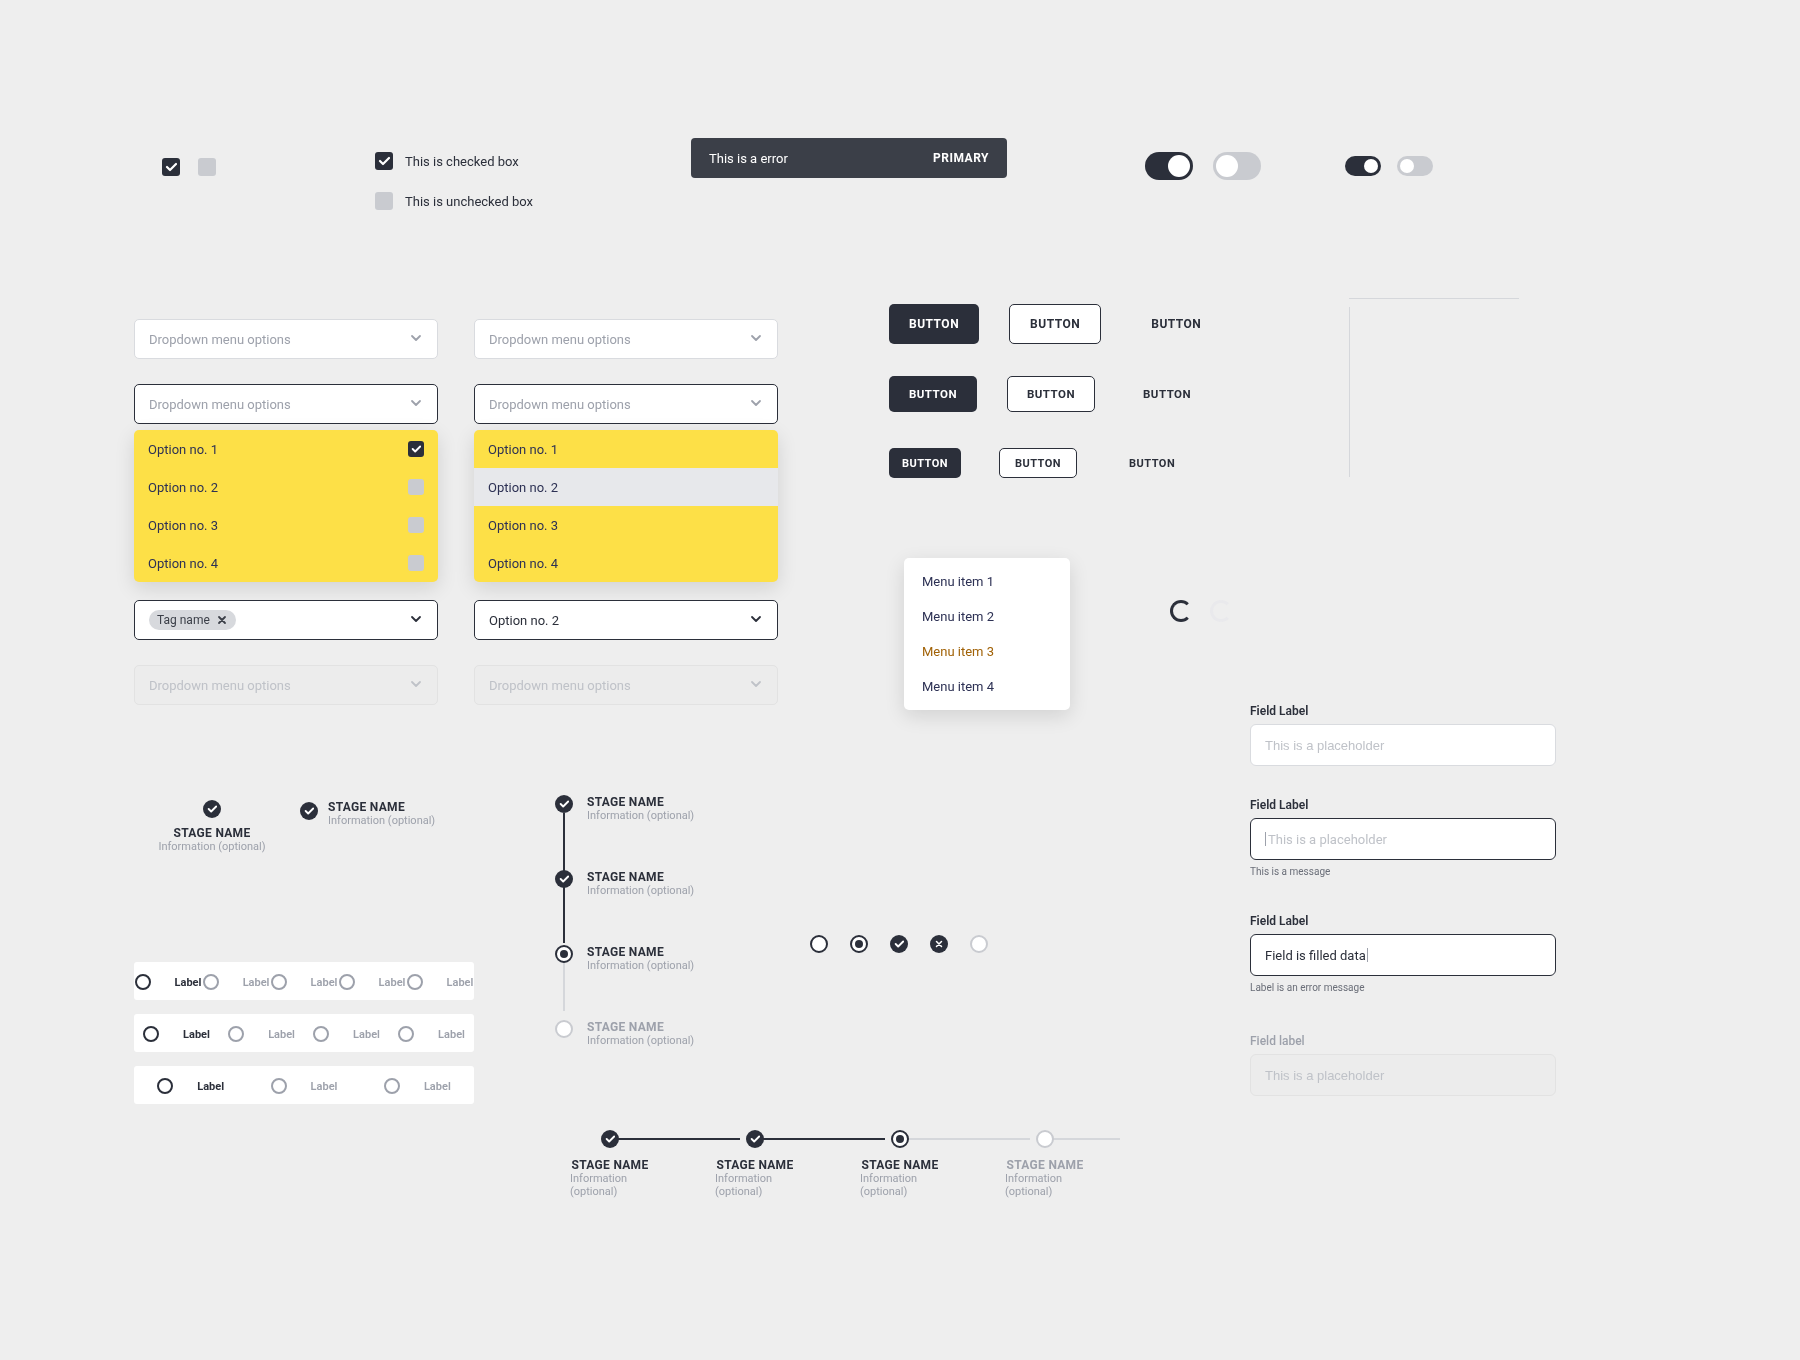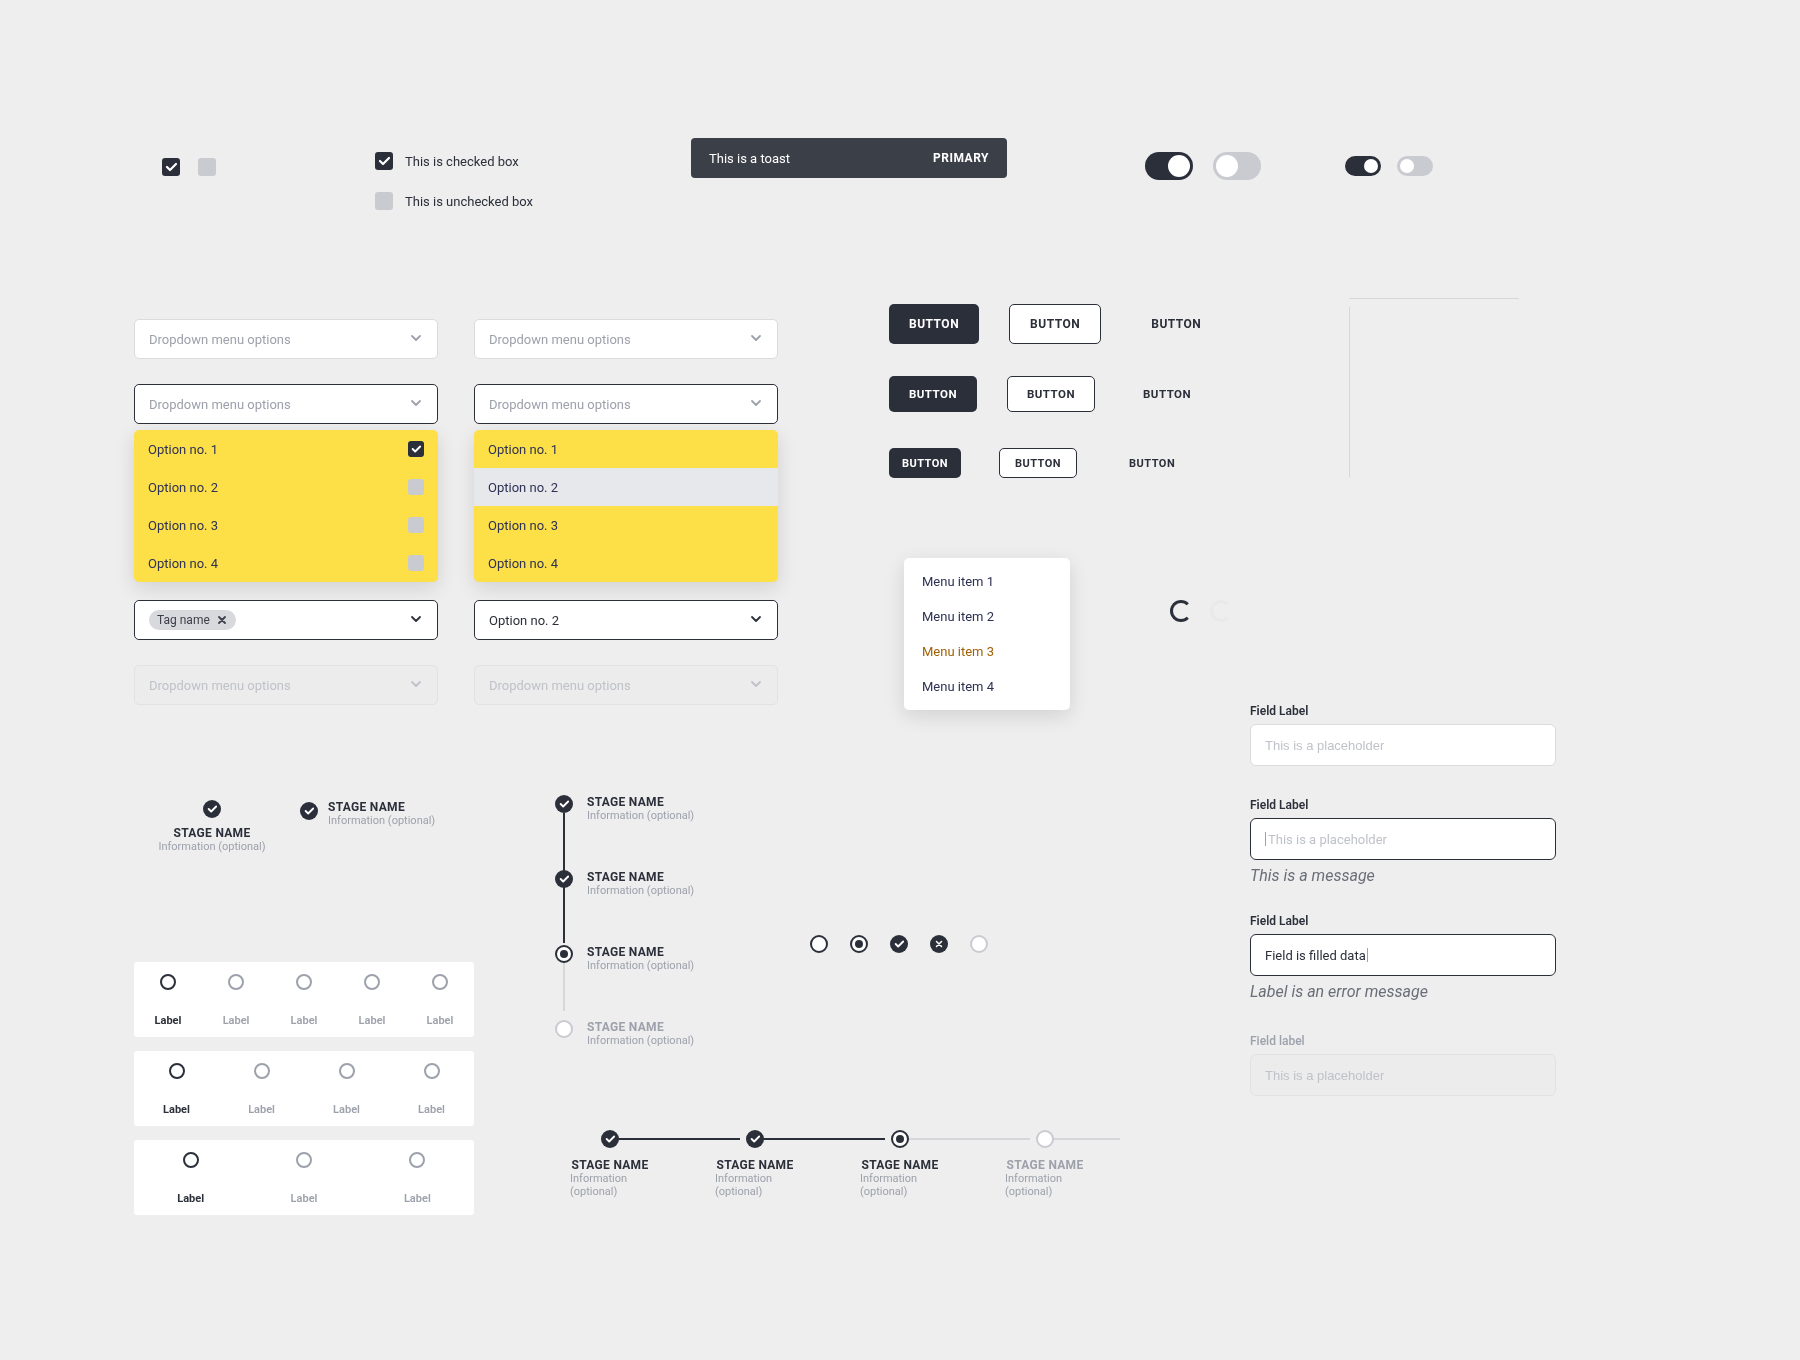--- a/index.html
+++ b/index.html
@@ -105,37 +105,37 @@
   .mk.ring { border:2px solid #2b2f3a; background:#fff;}
   .mk.ring-light { border:2px solid #c9cbd0; background:#fff;}
   .mk svg{width:10px;height:10px;}
   .mk .dot{width:8px;height:8px;border-radius:50%;background:#2b2f3a;}
 
   .stage-label { font-size:12px; font-weight:700; letter-spacing:0.3px; }
   .stage-info { font-size:11px; color:#9da1ab; }
 
   
   .radio-card { background:#fff; border-radius:3px; padding:12px 0 10px; display:flex; justify-content:space-around;}
-  .radio-col { display:flex; flex-direction:column; align-items:center; gap:24px;justify-content:space-between;}
+  .radio-col { display:flex; flex-direction:row; align-items:center; gap:24px;justify-content:space-between;}
   .radio { width:16px;height:16px;border:2px solid #2b2f3a;border-radius:50%;}
   .radio.light{border-color:#9da1ab;}
   .radio-label { font-size:11px; font-weight:700;}
   .radio-label.light{color:#9da1ab;font-weight:600;}
 
   
   .field-label { font-size:12px; font-weight:600; margin-bottom:6px; display:block;}
   .field-label.disabled{ color:#9da1ab; font-weight:500;}
   .text-input {
     width:100%; height:42px; background:#fff; border:1px solid #d9dbdf; border-radius:6px;
     padding:0 14px; font-size:13px; color:#2b2f3a;
   }
   .text-input::placeholder{color:#bfc2c8;}
   .text-input.focus{border-color:#2b2f3a;}
   .text-input.disabled{background:#ececec;border-color:#e2e2e2;color:#bfc2c8;}
-  .helper{font-size:16px;color:#6a6e78;margin-top:6px;font-style:italic;}
+  .helper{font-size:10px;color:#6a6e78;margin-top:6px;}
   .icaret{border-right:1px solid #9da1ab; display:inline-block; height:14px; vertical-align:middle;}
 
   
   .hstep-line{position:absolute;height:2px;}
   .hstep-node{position:absolute;display:flex;flex-direction:column;align-items:center;}
 </style>
 </head>
 <body>
 
 <svg width="0" height="0" style="position:absolute">
@@ -172,21 +172,21 @@
       </span>
     <span>This is checked box</span>
   </div>
   <div class="check-row">
     <span class="checkbox unchecked"></span>
     <span>This is unchecked box</span>
   </div>
 </div>
 
 <div class="abs toast" style="left:691px;top:138px;width:316px;">
-  <span>This is a toast</span>
+  <span>This is a error</span>
   <span class="action">PRIMARY</span>
 </div>
 
 <div class="abs" style="left:1145px;top:152px;display:flex;gap:20px;">
   <span class="toggle lg on">
       <span class="knob"></span>
     </span>
   <span class="toggle lg off">
       <span class="knob"></span>
     </span>

